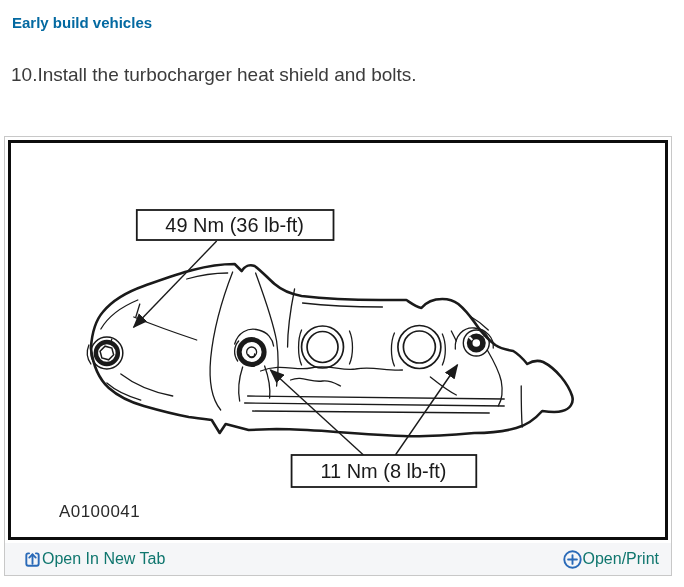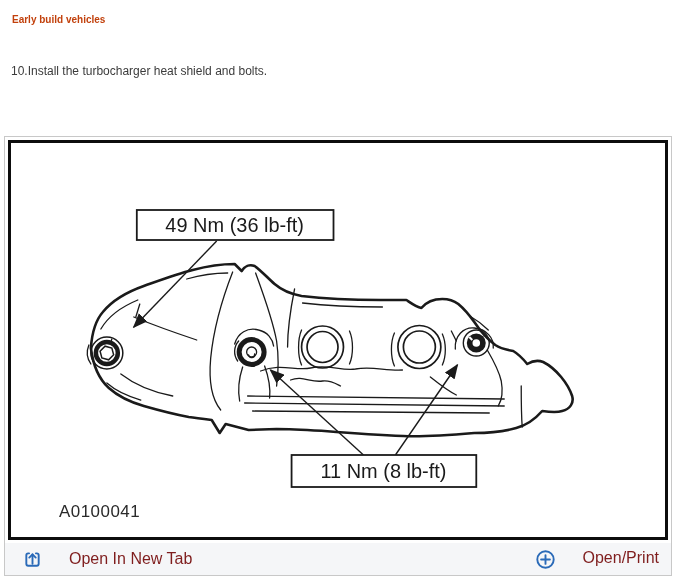--- a/index.html
+++ b/index.html
@@ -1,33 +1,33 @@
 <!DOCTYPE html>
 <html><head>
 <meta charset="utf-8">
 <style>
   * { margin:0; padding:0; box-sizing:border-box; }
   html,body { width:684px; height:587px; background:#ffffff;
               font-family:"Liberation Sans", sans-serif; overflow:hidden; }
   .abs { position:absolute; }
 
-  .heading { left:12px; top:14px; font-size:10px; font-weight:bold; color:#c2410c; }
-  .step    { left:11px; top:64px; font-size:12px; color:#3b3b3b; }
+  .heading { left:12px; top:14px; font-size:15px; font-weight:bold; color:#0369a1; }
+  .step    { left:11px; top:64px; font-size:19px; color:#3b3b3b; }
 
   .figure { left:4px; top:136px; width:668px; height:440px;
             border:1px solid #c8c8c8; background:#fff;
             display:flex; flex-direction:column; }
   .figure-image-wrap { flex:1 1 auto; padding:3px; min-height:0; }
   .image-frame { height:100%; border:3px solid #0d0d0d; background:#fff; }
   svg.diagram { width:100%; height:100%; display:block; }
 
   .figure-toolbar { flex:0 0 32px; background:#f5f6f8;
                     display:flex; align-items:center; justify-content:space-between;
                     padding:0 12px 0 18px; }
-  .tb-btn { display:flex; gap:27px; color:#7f1d1d;
+  .tb-btn { display:flex; align-items:center; gap:0; color:#0f766e;
             font-size:16px; text-decoration:none; cursor:pointer; background:none; border:none;
             font-family:"Liberation Sans", sans-serif; }
   .tb-btn .ic { display:flex; align-items:center; }
 
   
   .ink-heavy { fill:none; stroke:#1a1a1a; stroke-width:2.6; stroke-linejoin:round; stroke-linecap:round; }
   .ink-thin  { fill:none; stroke:#1a1a1a; stroke-width:1.3; stroke-linecap:round; }
   .ink-med   { fill:none; stroke:#1a1a1a; stroke-width:1.7; }
   .leader    { fill:none; stroke:#1a1a1a; stroke-width:1.4; }
   .callout-rect { fill:#ffffff; stroke:#1a1a1a; stroke-width:1.8; }

